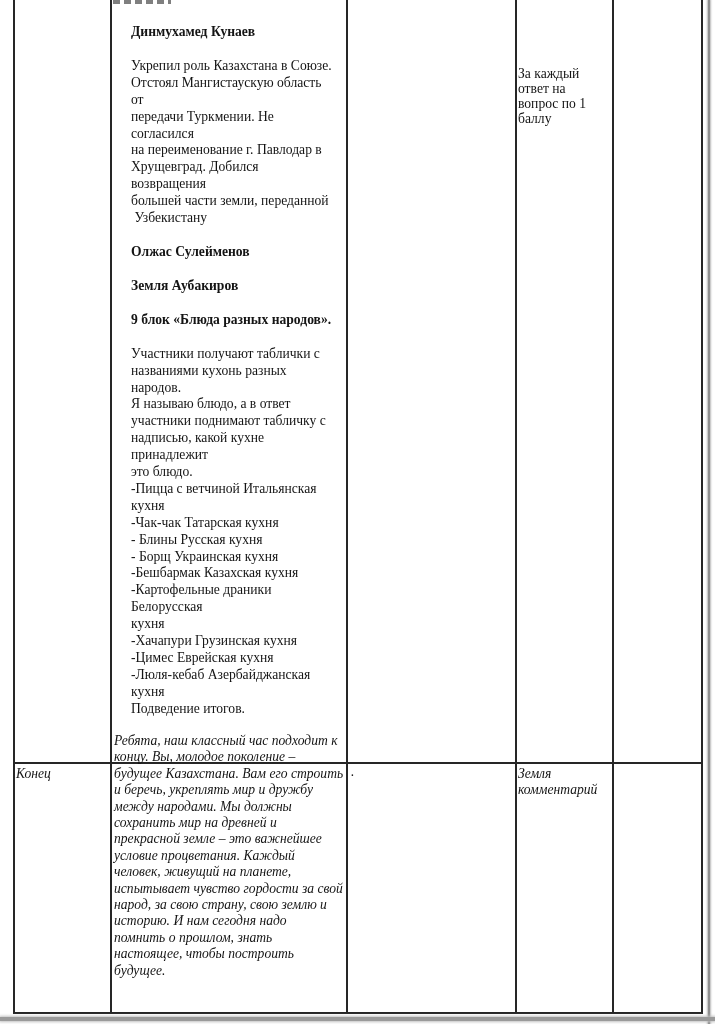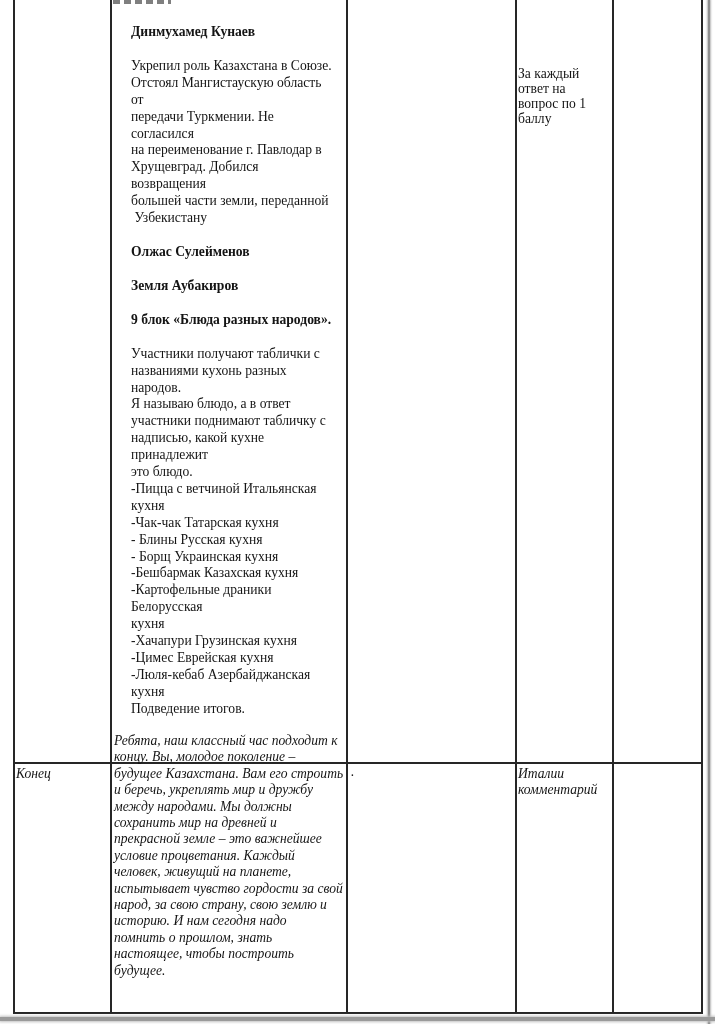--- a/index.html
+++ b/index.html
@@ -105,18 +105,18 @@
 человек, живущий на планете,
 испытывает чувство гордости за свой
 народ, за свою страну, свою землю и
 историю. И нам сегодня надо
 помнить о прошлом, знать
 настоящее, чтобы построить
 будущее.</div>
 
   <div class="cell-text row2-text" style="left:351px;top:764px;width:140px">.</div>
 
-  <div class="cell-text row2-text" style="left:518px;top:766px;width:92px">Италии
+  <div class="cell-text row2-text" style="left:518px;top:766px;width:92px">Земля
 комментарий</div>
 
   <div class="edge-right"></div>
   <div class="edge-bottom"></div>
 </div>
 
 </body></html>

